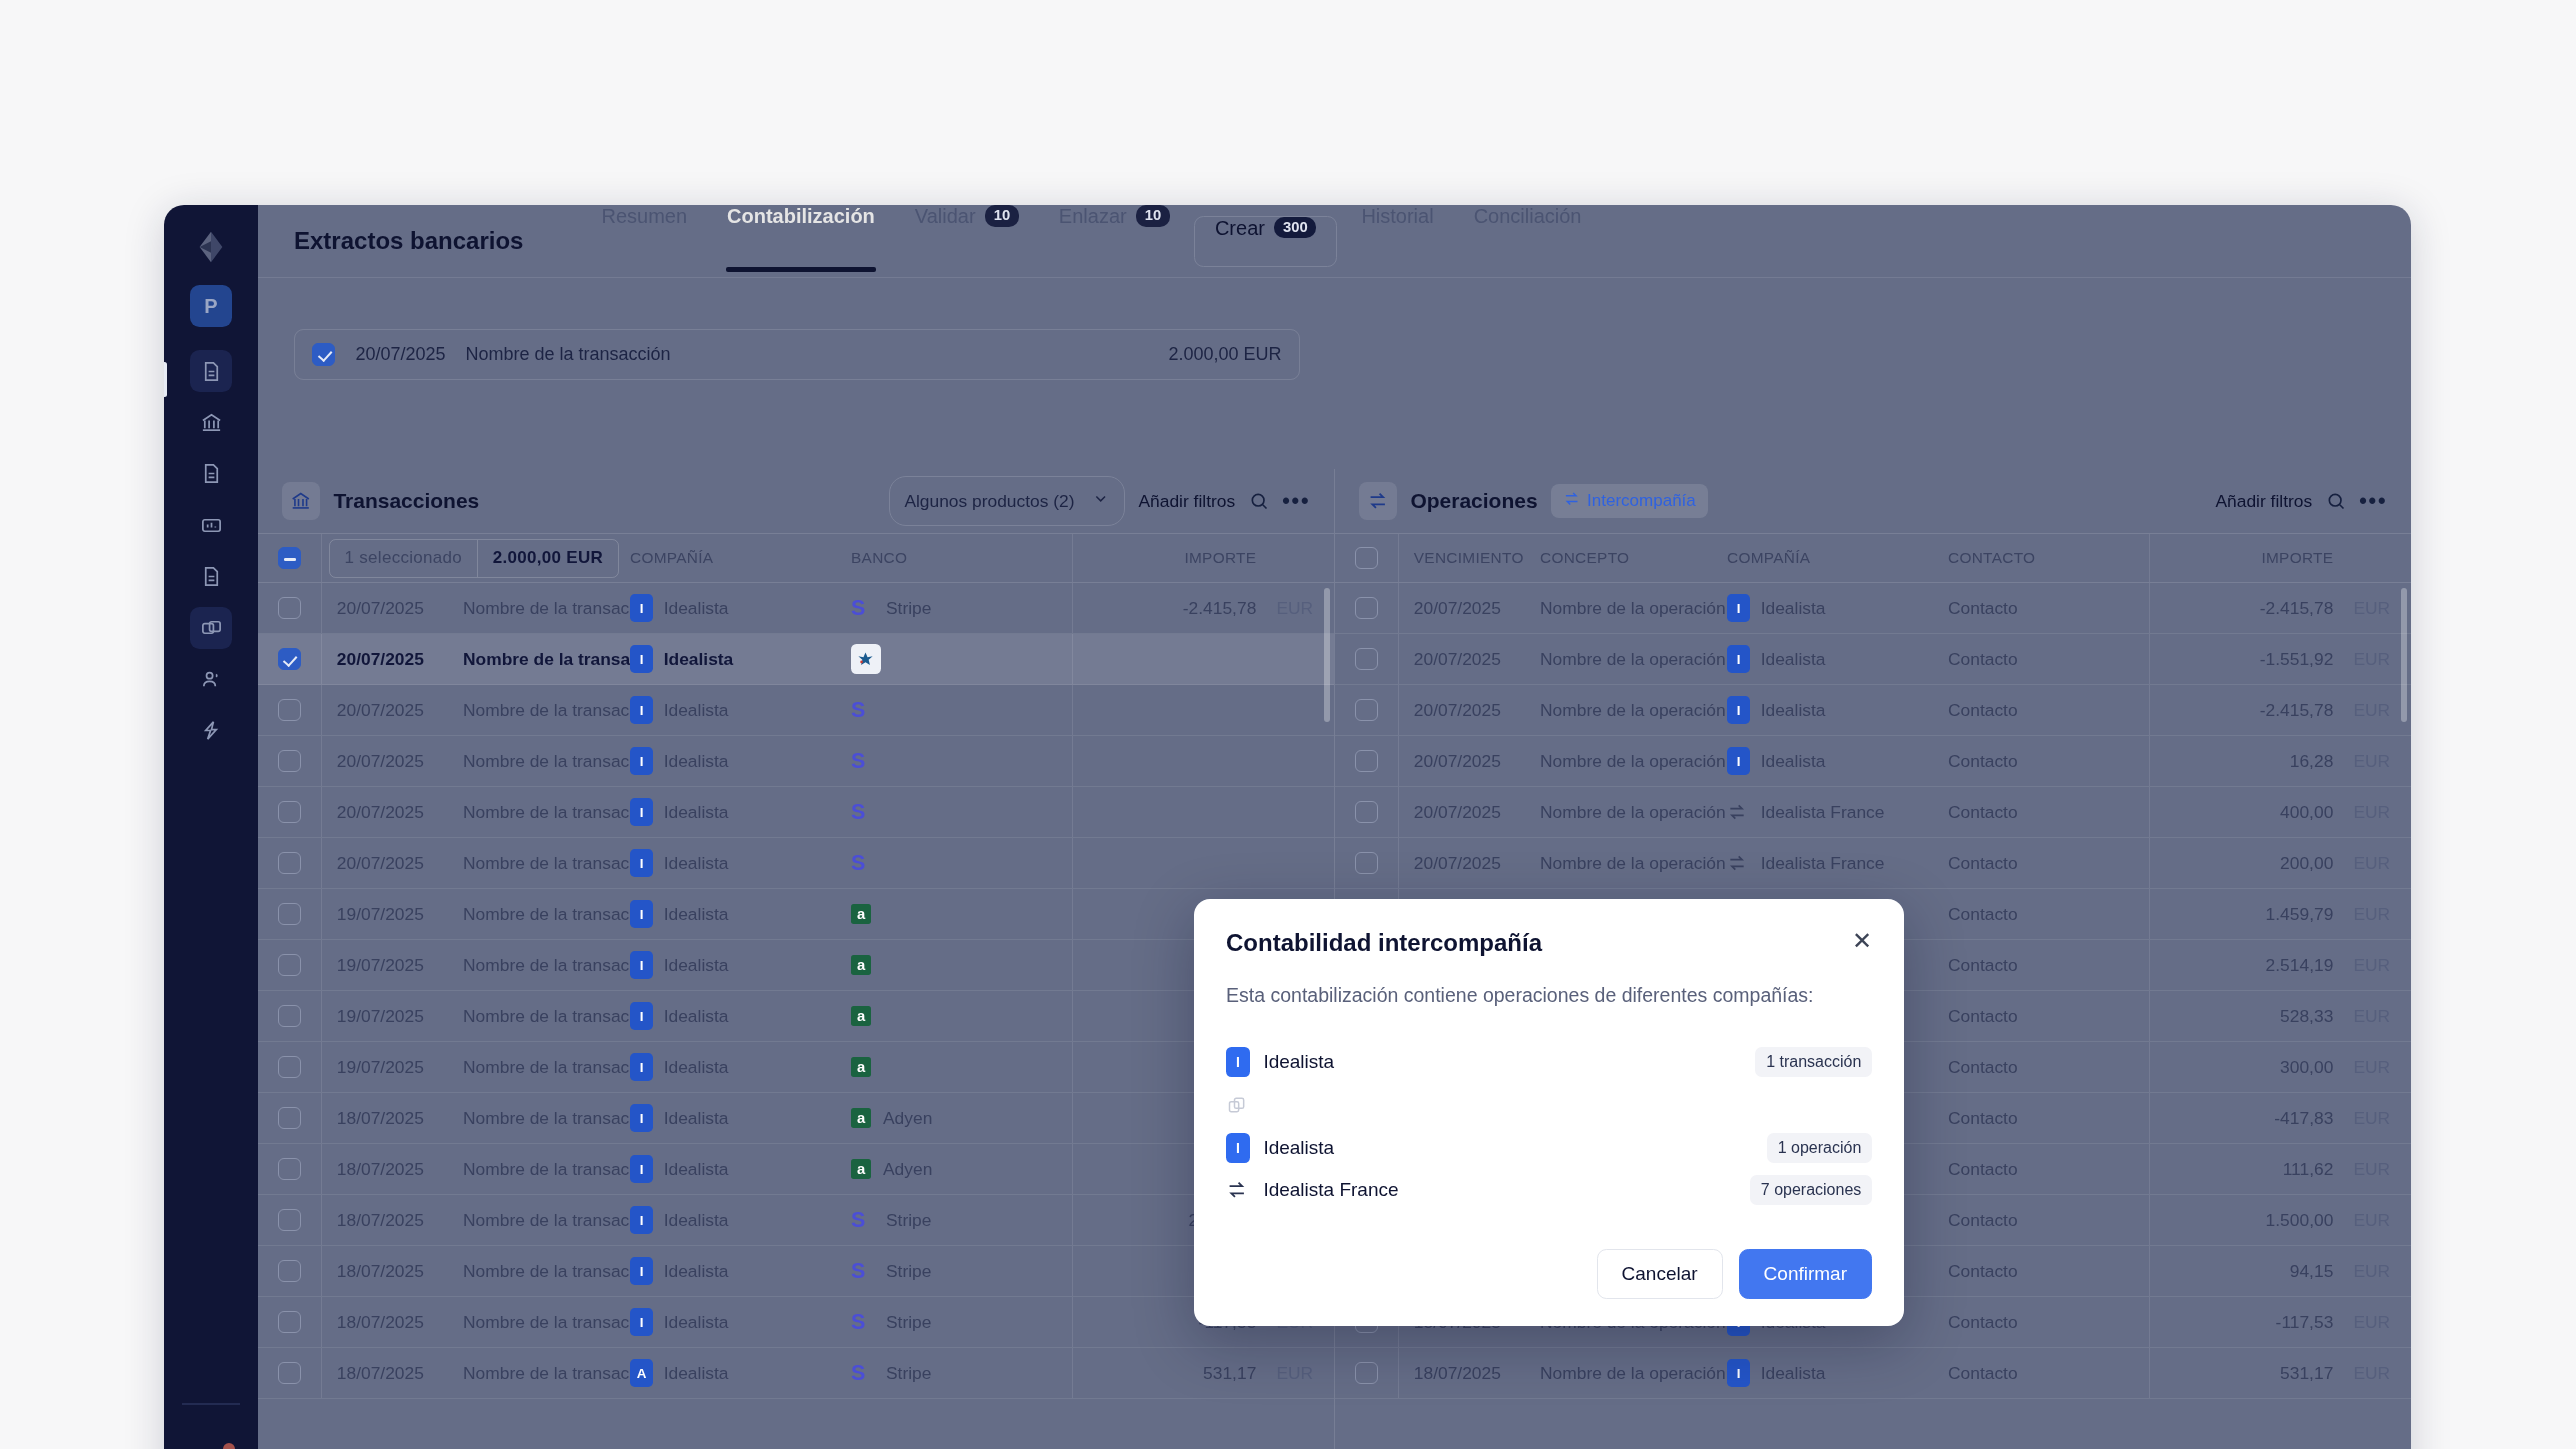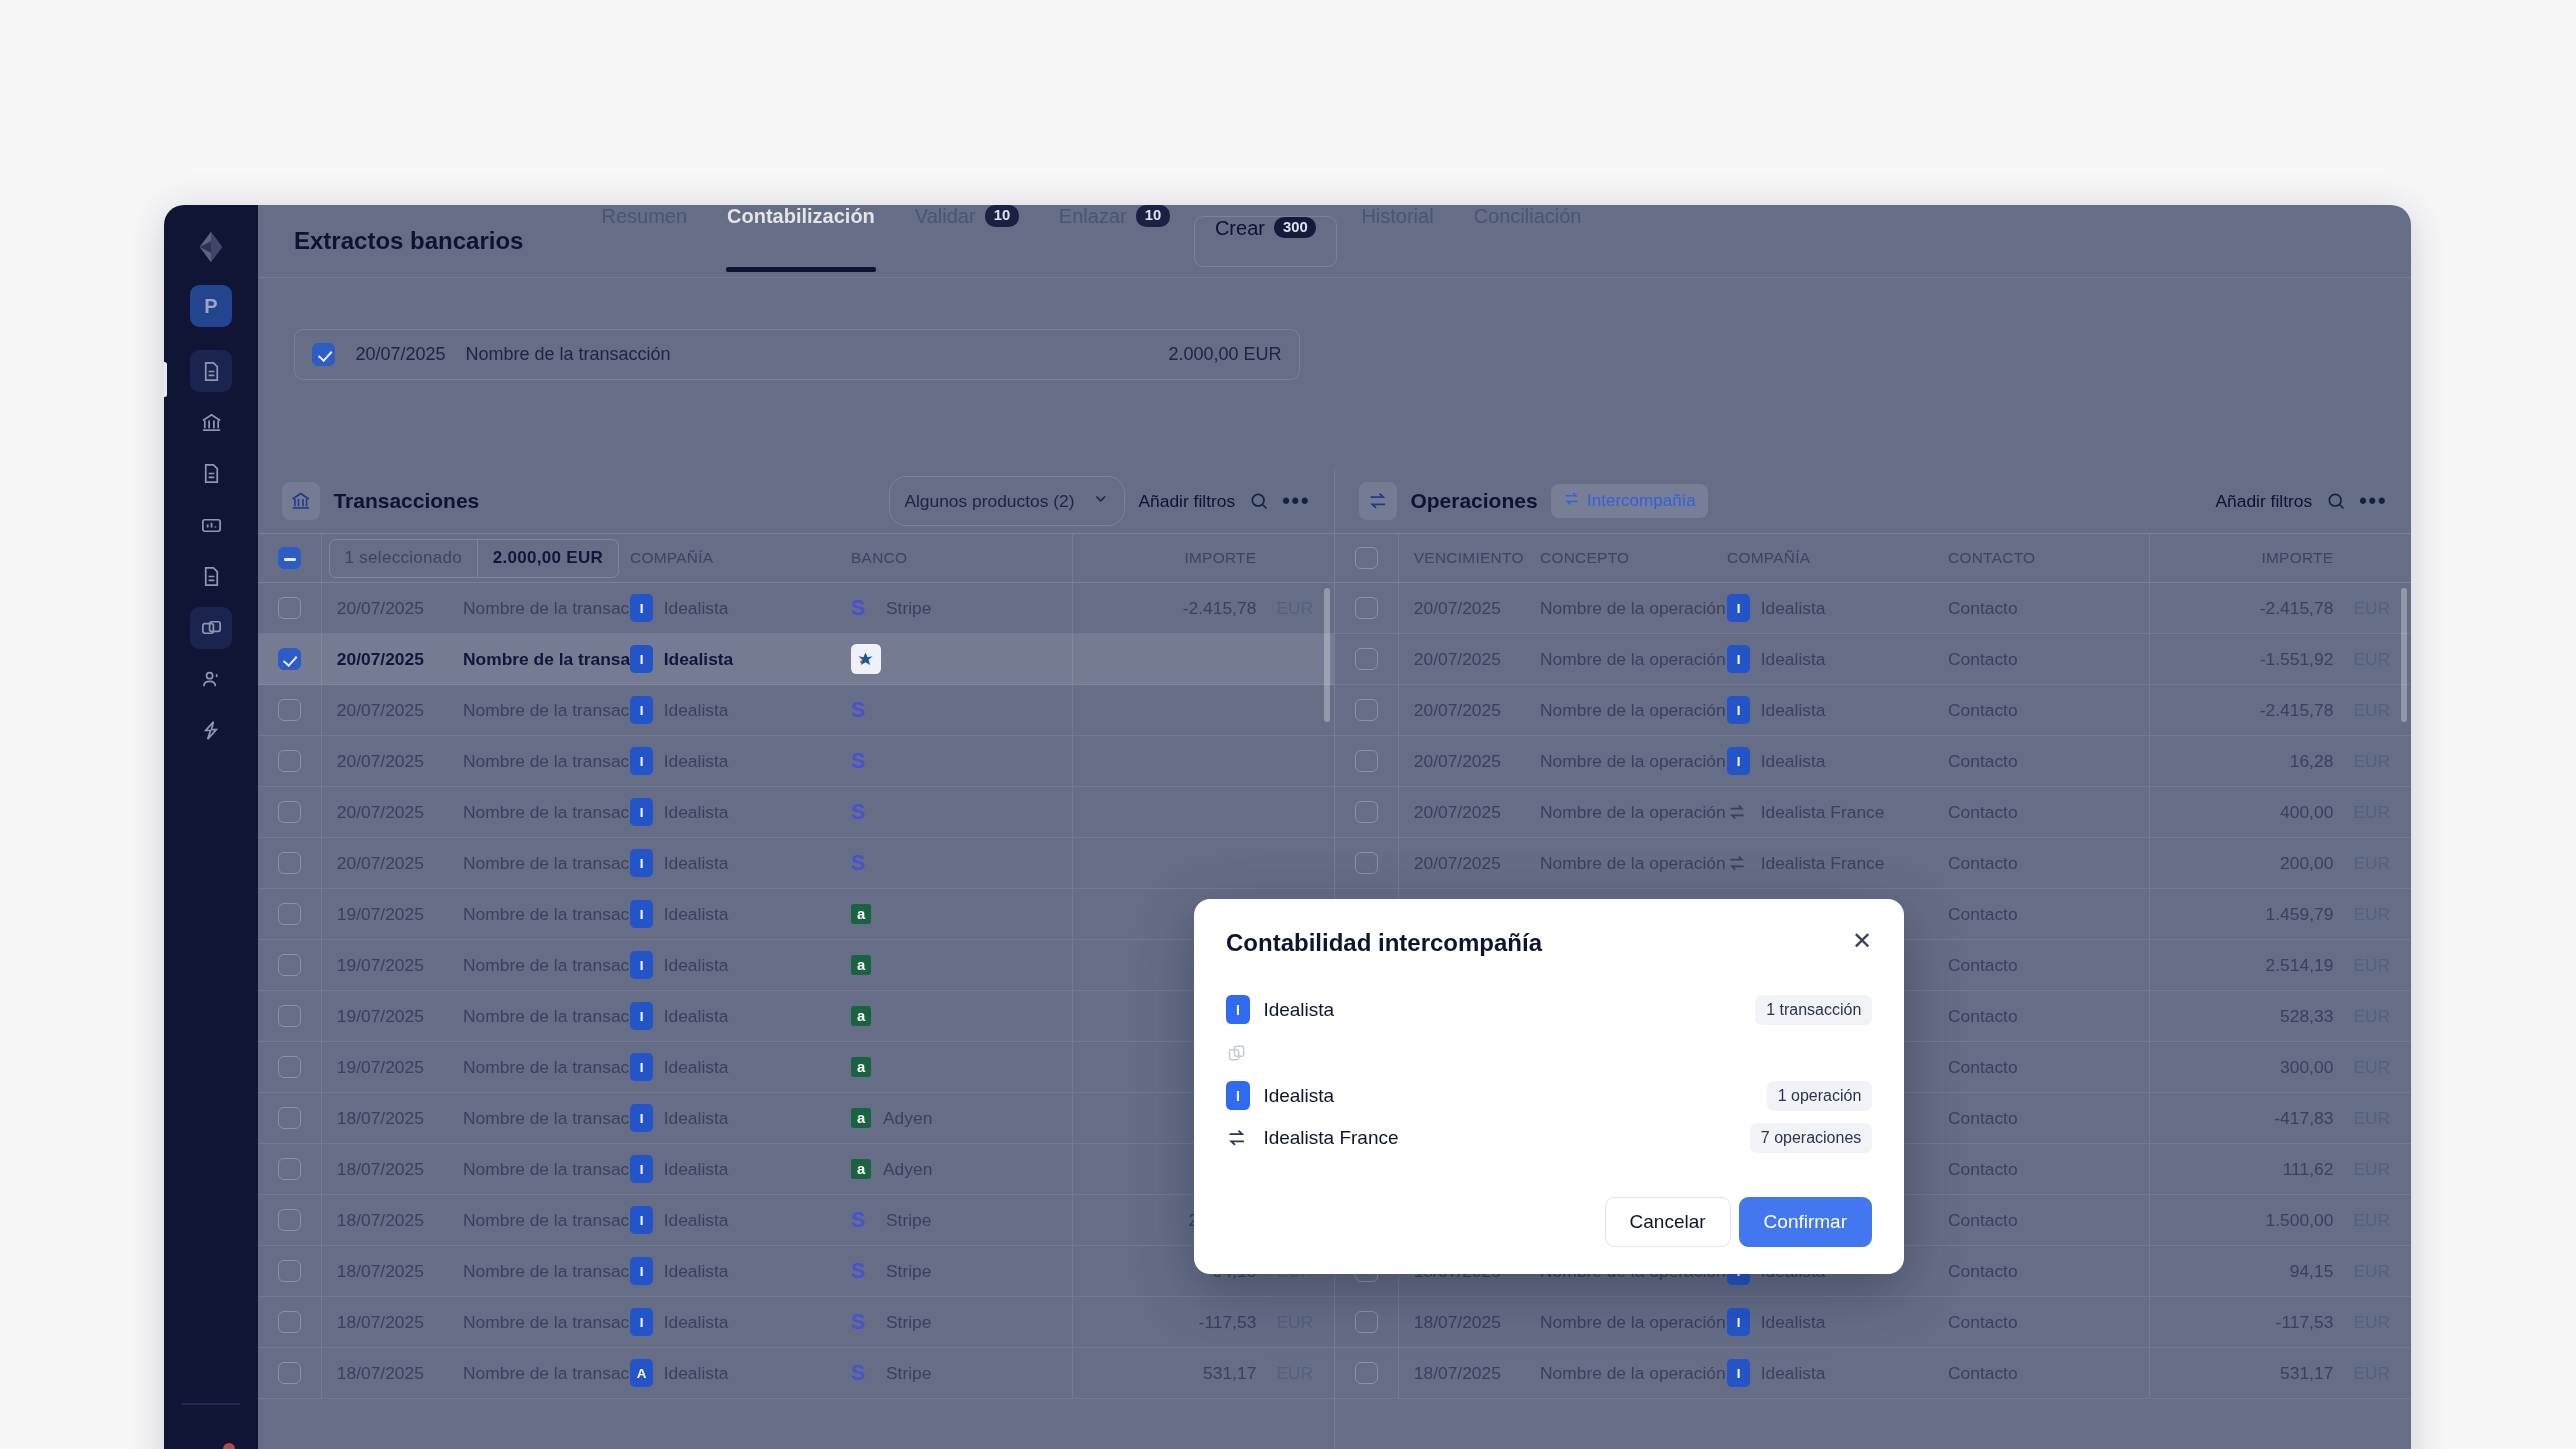--- a/index.html
+++ b/index.html
@@ -228,21 +228,21 @@
     flex:0 0 24px;
   }
   .co-swap{ width:24px; flex:0 0 24px; color:#2a3350; display:flex; align-items:center;}
   .co-swap svg{ width:21.5px; height:21.5px; }
   .co-count{
     margin-left:auto; background:#f2f3f7; color:#2a3350;
     border-radius:6.7px; padding:6px 10.7px; font-size:16px; white-space:nowrap;
   }
   .co-sep{ height:44px; display:flex; align-items:center; padding-left:1.3px; color:#c6cad6;}
   .co-sep svg{ width:20px; height:20px; }
-  .modal-actions{ display:flex; justify-content:flex-end; gap:8px; margin-top:38px; }
+  .modal-actions{ display:flex; justify-content:flex-end; gap:16px; margin-top:38px; }
   .btn{
     height:50px; border-radius:9.4px; font-size:19px; display:flex;
     align-items:center; justify-content:center; padding: 0 24px; cursor:pointer;
   }
   .btn-secondary{ background:#fff; border:1.3px solid #e2e5ec; color:#0e1331; }
   .btn-primary{ background:#4277f0; border:1.3px solid #4277f0; color:#fff; }
 </style>
 </head>
 <body>
 
@@ -974,20 +974,21 @@
           </div>
         </div>
       </div>
 
       <div class="overlay"></div>
       <div class="modal">
         <div class="modal-head">
           <div class="modal-title">Contabilidad intercompañía</div>
           <div class="modal-x">✕</div>
         </div>
+        <div class="modal-sub">Esta contabilización contiene operaciones de diferentes compañías:</div>
 
         <div class="co-list">
           <div class="co-row">
             <span class="co-logo">I</span>
             <span class="co-name">Idealista</span>
             <span class="co-count">1 transacción</span>
           </div>
 
           <div class="co-sep">
             <svg viewBox="0 0 24 24" fill="none" stroke="currentColor" stroke-width="1.8">

